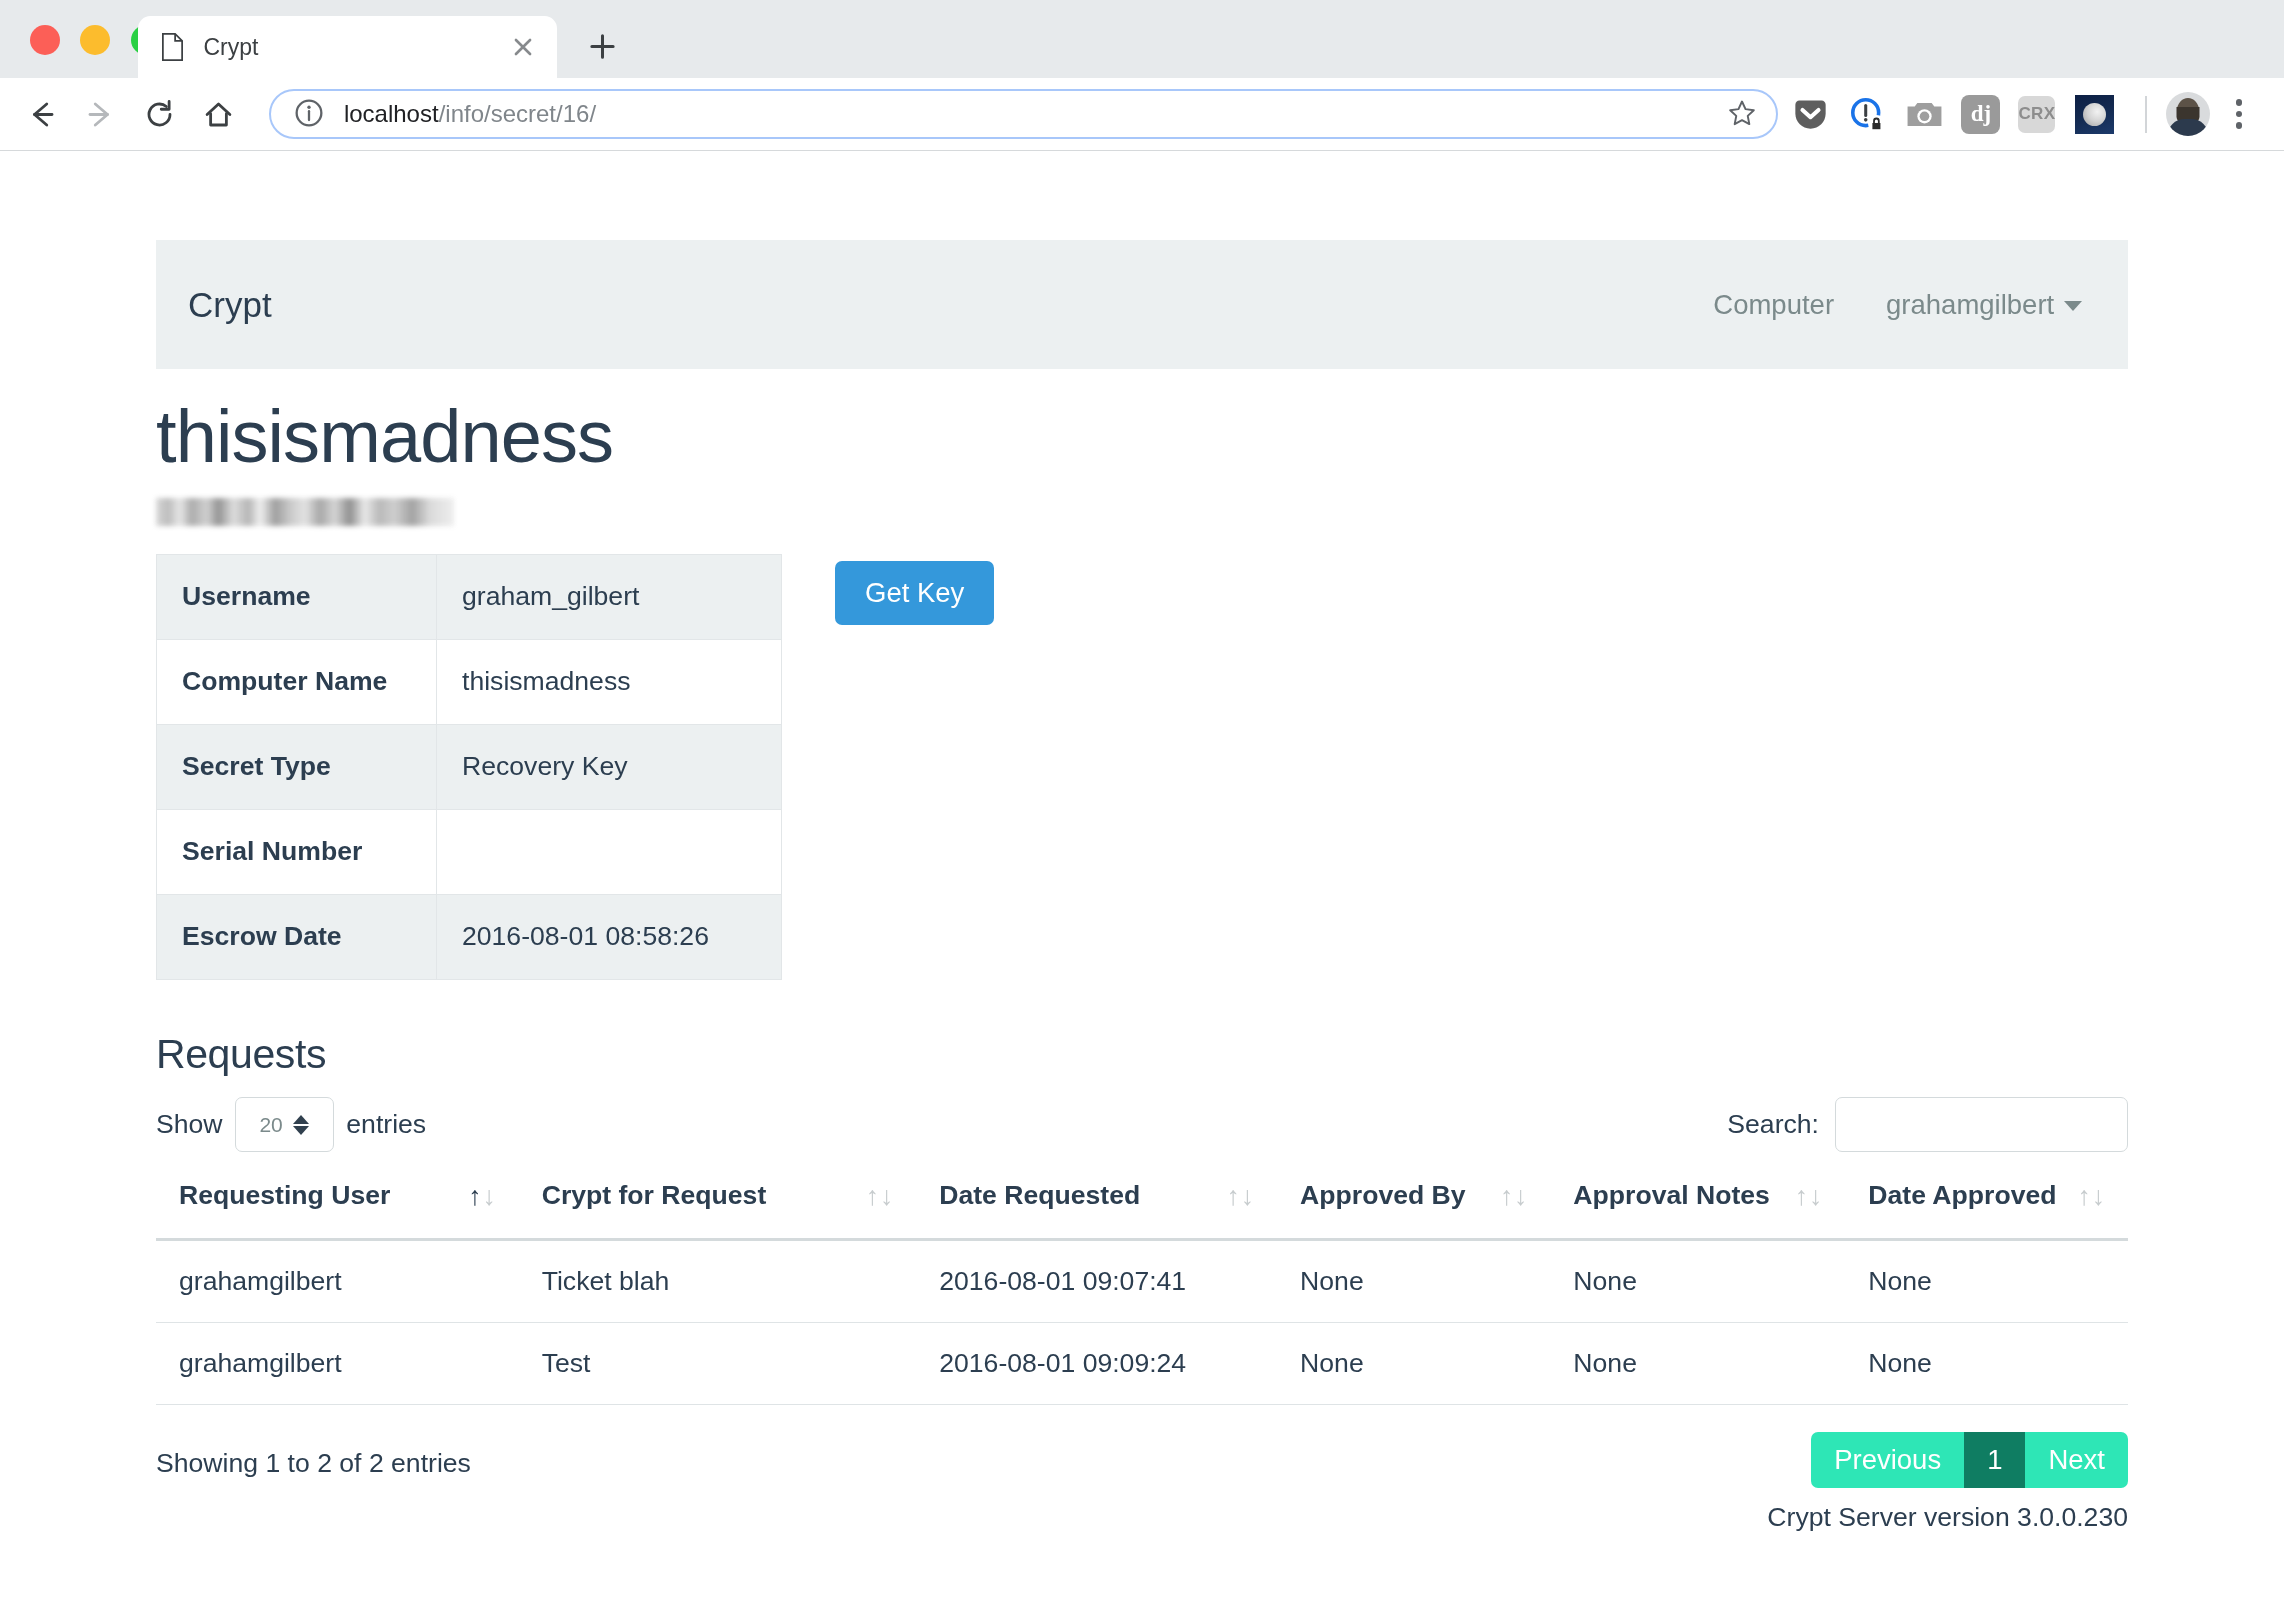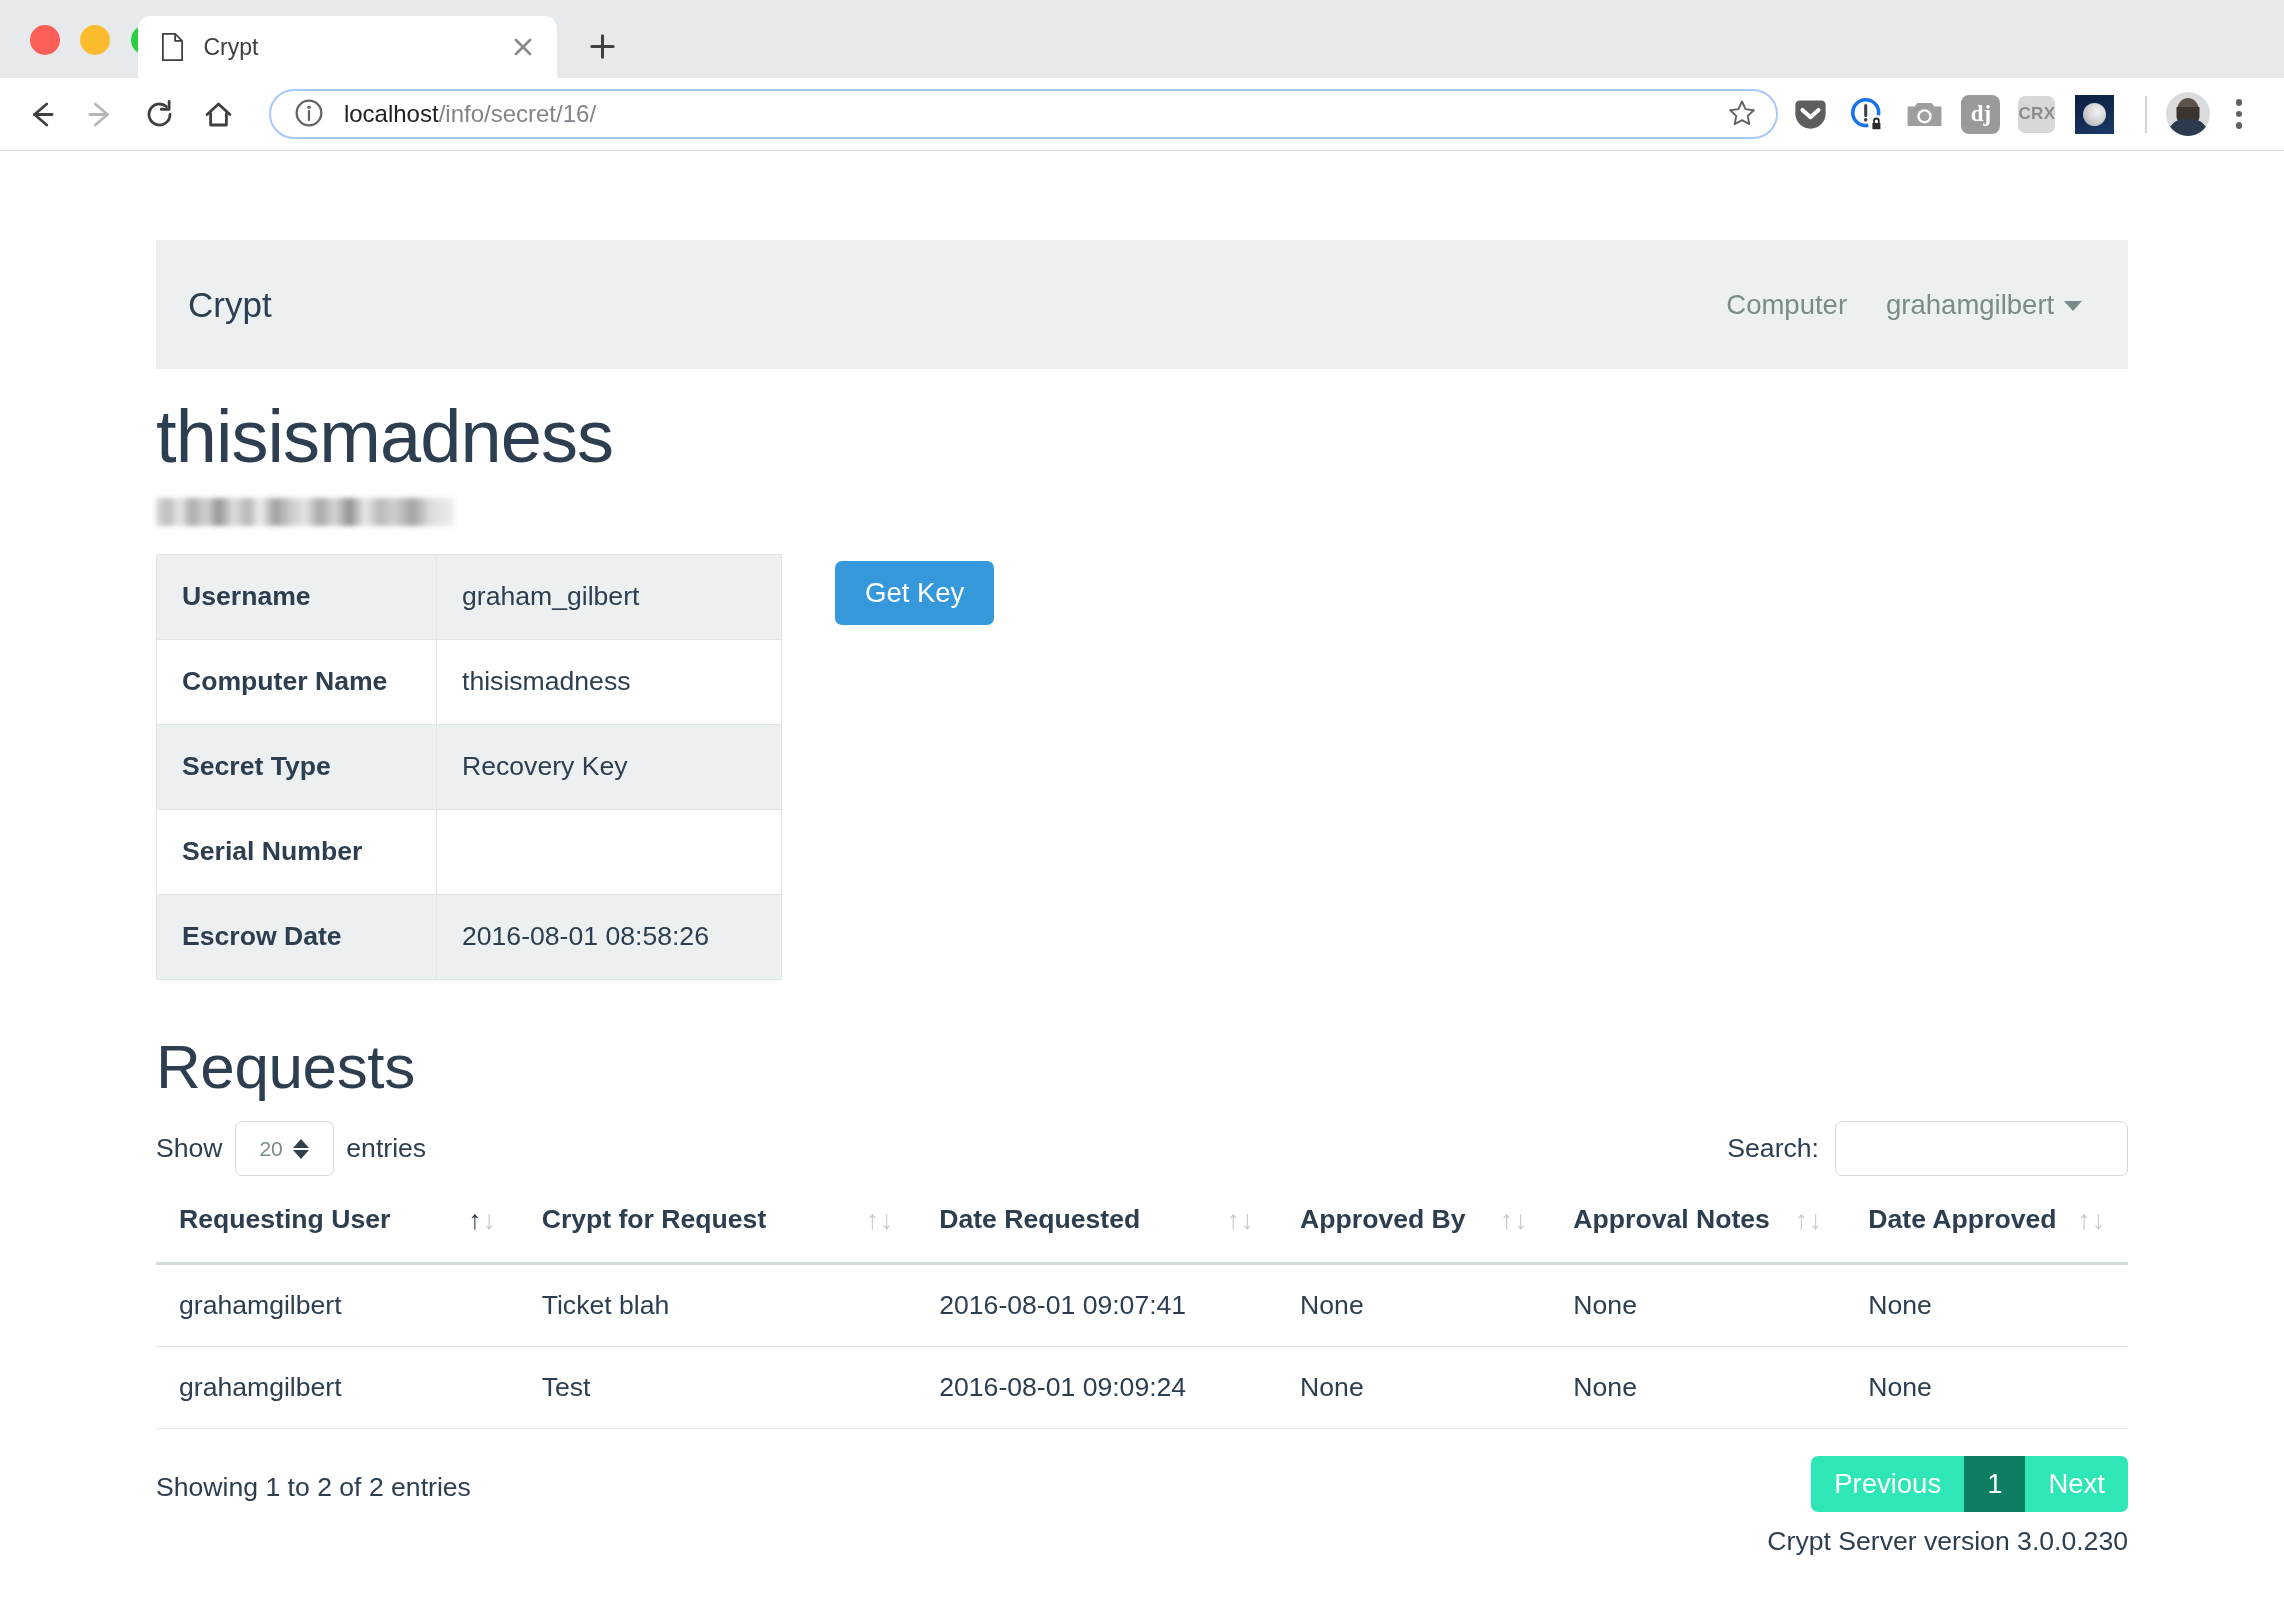--- a/index.html
+++ b/index.html
@@ -129,21 +129,21 @@
   .page { width: 2284px; height: 1470px; background: #ffffff; overflow: hidden; }
   .container { width: 1972px; margin: 0 auto; padding-top: 89px; }
 
   .navbar {
     background: #ecf0f1;
     height: 129px;
     display: flex; align-items: center; justify-content: space-between;
     padding: 0 46px 0 32px;
   }
   .navbar-brand { font-size: 35px; color: #2c3e50; font-weight: normal; }
-  .navbar-nav { display: flex; align-items: flex-end; gap: 39px; }
+  .navbar-nav { display: flex; align-items: flex-end; gap: 52px; }
   .nav-link { font-size: 27.5px; color: #7b8a8b; white-space: nowrap; }
   .nav-link .caret {
     display: inline-block; margin-left: 9.8px;
     width: 0; height: 0; vertical-align: middle;
     border-left: 9.8px solid transparent; border-right: 9.8px solid transparent;
     border-top: 10.6px solid #7b8a8b;
   }
 
   h1.page-title {
     font-size: 74px; font-weight: normal; color: #2c3e50;
@@ -190,21 +190,21 @@
   .get-key-btn {
     margin-left: 53px; margin-top: 7px;
     background: #3498db; color: #ffffff;
     border: none; border-radius: 7px;
     font-size: 27.5px; font-family: "Liberation Sans", sans-serif;
     padding: 16px 30px; cursor: pointer;
     flex: 0 0 auto;
   }
 
   h2.section-title {
-    font-size: 62px; font-weight: normal; color: #2c3e50;
+    font-size: 41px; font-weight: normal; color: #2c3e50;
     margin: 51px 0 17px 0; letter-spacing: -0.4px;
   }
 
   .table-controls {
     display: flex; align-items: center; justify-content: space-between;
     margin-top: 19.5px;
   }
   .show-entries { display: flex; align-items: center; gap: 12.4px; font-size: 26.6px; color: #2c3e50; }
   .entries-select {
     width: 99px; height: 55px;

